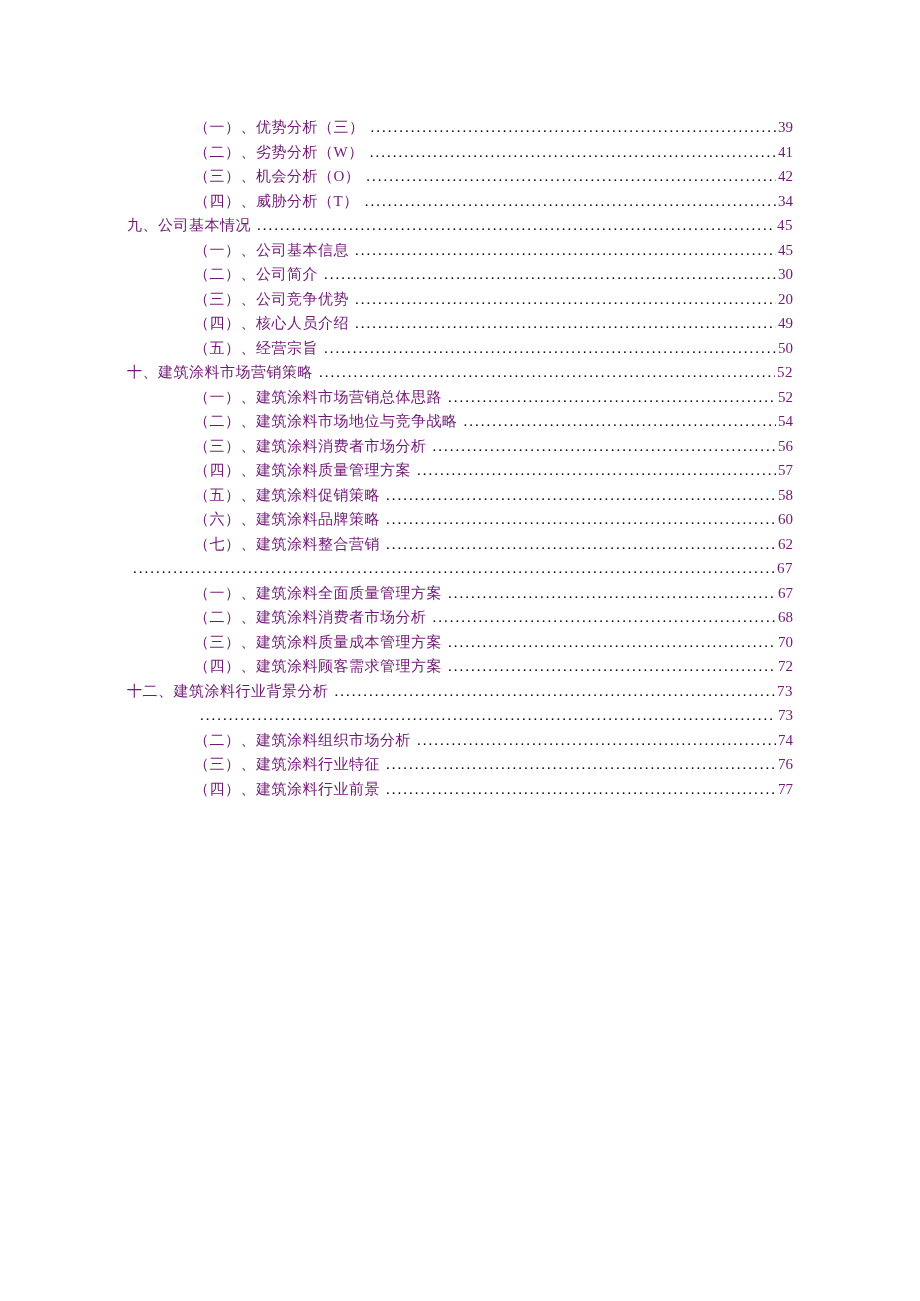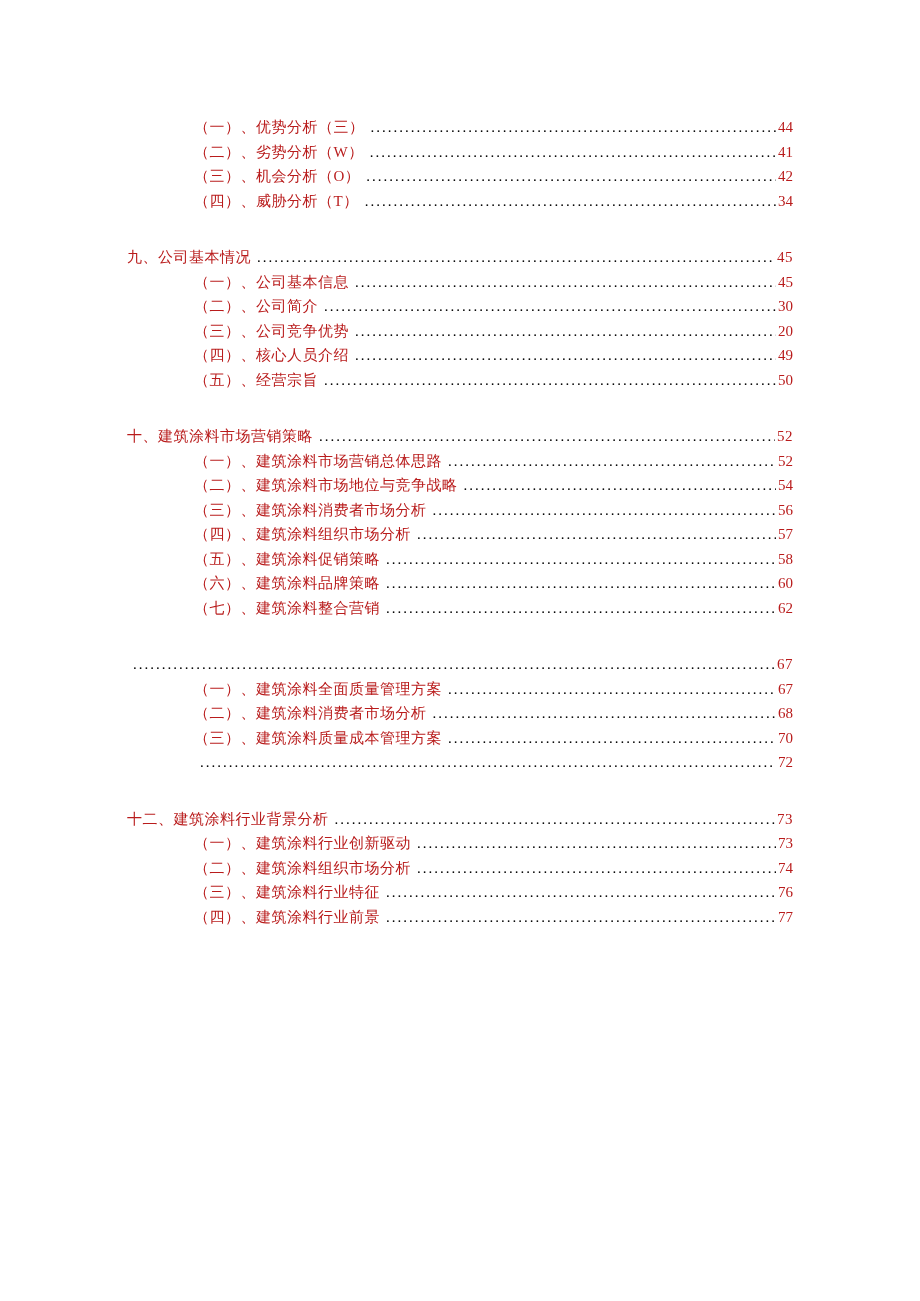--- a/index.html
+++ b/index.html
@@ -10,31 +10,30 @@
     body {
       background: #ffffff;
       font-family: "SimSun", "宋体", serif;
       width: 920px;
       height: 1301px;
       padding: 115px 127px 0 127px;
     }
     .toc {
       font-size: 15px;
       line-height: 24.5px;
-      color: #b91c1c;
+      color: #701a75;
     }
     .toc-entry {
       display: flex;
       align-items: baseline;
       white-space: nowrap;
       overflow: hidden;
     }
     .toc-entry.level-1 {
       margin-left: 0;
-      margin-top: 32px;
     }
     .toc-entry.level-2 {
       margin-left: 67px;
     }
     .toc-label {
       flex-shrink: 0;
       letter-spacing: 0.5px;
     }
     .toc-dots {
       flex: 1;
@@ -59,21 +58,21 @@
     }
   </style>
 </head>
 <body>
 
 <div class="toc" id="toc-root">
     <div class="toc-entry level-2">
       <span class="toc-label">（一）、优势分析（三）</span>
       <span class="after-label-space"></span>
       <span class="toc-dots"></span>
-      <span class="toc-page">44</span>
+      <span class="toc-page">39</span>
     </div>
     <div class="toc-entry level-2">
       <span class="toc-label">（二）、劣势分析（W）</span>
       <span class="after-label-space"></span>
       <span class="toc-dots"></span>
       <span class="toc-page">41</span>
     </div>
     <div class="toc-entry level-2">
       <span class="toc-label">（三）、机会分析（O）</span>
       <span class="after-label-space"></span>
@@ -140,21 +139,21 @@
       <span class="toc-dots"></span>
       <span class="toc-page">54</span>
     </div>
     <div class="toc-entry level-2">
       <span class="toc-label">（三）、建筑涂料消费者市场分析</span>
       <span class="after-label-space"></span>
       <span class="toc-dots"></span>
       <span class="toc-page">56</span>
     </div>
     <div class="toc-entry level-2">
-      <span class="toc-label">（四）、建筑涂料组织市场分析</span>
+      <span class="toc-label">（四）、建筑涂料质量管理方案</span>
       <span class="after-label-space"></span>
       <span class="toc-dots"></span>
       <span class="toc-page">57</span>
     </div>
     <div class="toc-entry level-2">
       <span class="toc-label">（五）、建筑涂料促销策略</span>
       <span class="after-label-space"></span>
       <span class="toc-dots"></span>
       <span class="toc-page">58</span>
     </div>
@@ -187,32 +186,32 @@
       <span class="toc-dots"></span>
       <span class="toc-page">68</span>
     </div>
     <div class="toc-entry level-2">
       <span class="toc-label">（三）、建筑涂料质量成本管理方案</span>
       <span class="after-label-space"></span>
       <span class="toc-dots"></span>
       <span class="toc-page">70</span>
     </div>
     <div class="toc-entry level-2">
+      <span class="toc-label">（四）、建筑涂料顾客需求管理方案</span>
       <span class="after-label-space"></span>
       <span class="toc-dots"></span>
       <span class="toc-page">72</span>
     </div>
     <div class="toc-entry level-1">
       <span class="toc-label">十二、建筑涂料行业背景分析</span>
       <span class="after-label-space"></span>
       <span class="toc-dots"></span>
       <span class="toc-page">73</span>
     </div>
     <div class="toc-entry level-2">
-      <span class="toc-label">（一）、建筑涂料行业创新驱动</span>
       <span class="after-label-space"></span>
       <span class="toc-dots"></span>
       <span class="toc-page">73</span>
     </div>
     <div class="toc-entry level-2">
       <span class="toc-label">（二）、建筑涂料组织市场分析</span>
       <span class="after-label-space"></span>
       <span class="toc-dots"></span>
       <span class="toc-page">74</span>
     </div>

